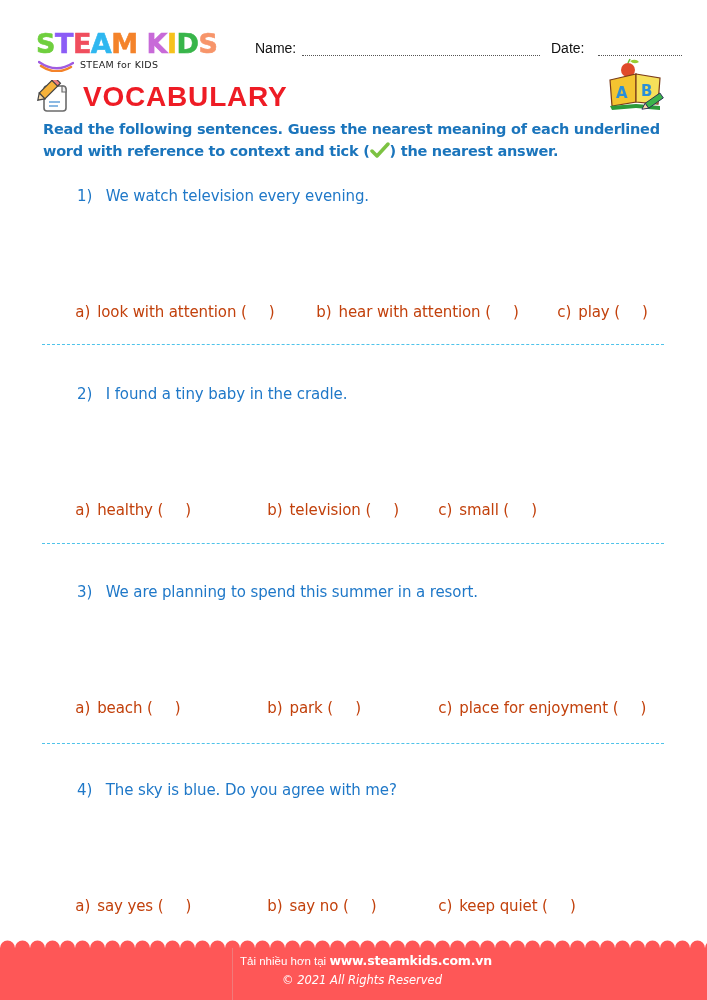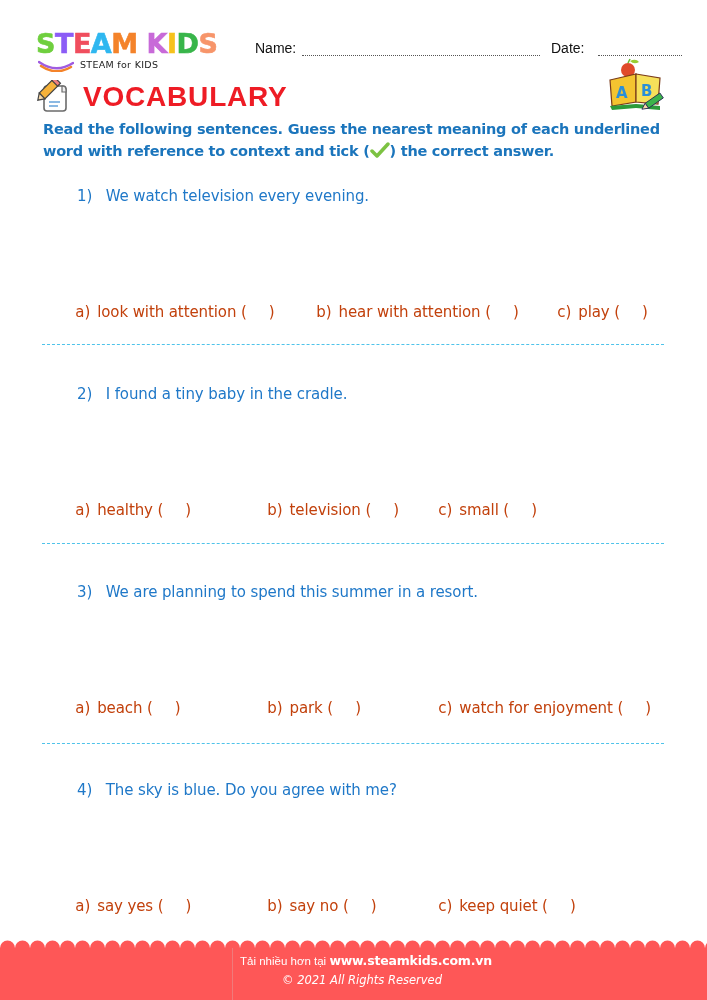--- a/index.html
+++ b/index.html
@@ -100,21 +100,21 @@
   <text x="35" y="38" font-family="DejaVu Sans, sans-serif" font-weight="bold" font-size="15" fill="#2a8fd8">B</text>
   <g transform="rotate(-35 48 44)">
     <rect x="40" y="40" width="18" height="6" fill="#3cb44a" stroke="#225" stroke-width="0.8"></rect>
     <path d="M40 40 L34 43 L40 46z" fill="#f7d9a8" stroke="#225" stroke-width="0.8"></path>
   </g>
 </svg>
 
 <div class="instructions">
   <span>Read the following sentences. Guess the nearest meaning of each underlined word with reference to context and tick (</span><svg class="tick-inline" viewBox="0 0 20 17">
       <path d="M2 9 L7 14 L18 2" stroke="#7cc242" stroke-width="3.5" fill="none" stroke-linecap="round" stroke-linejoin="round"></path>
-    </svg><span>) the correct answer.</span>
+    </svg><span>) the nearest answer.</span>
 </div>
 
 <div class="question" style="top:187px">
   <span class="q-num">1)</span>
   <span>We watch television every evening.</span>
 </div>
 <div class="option" style="left:66px; top:285px">
   <span class="opt-letter">a)</span><span>look with attention (</span><span class="paren"><span class="gap"></span></span><span>)</span>
 </div>
 <div class="option" style="left:307px; top:285px">
@@ -144,21 +144,21 @@
   <span class="q-num">3)</span>
   <span>We are planning to spend this summer in a resort.</span>
 </div>
 <div class="option" style="left:66px; top:681px">
   <span class="opt-letter">a)</span><span>beach (</span><span class="paren"><span class="gap"></span></span><span>)</span>
 </div>
 <div class="option" style="left:258px; top:681px">
   <span class="opt-letter">b)</span><span>park (</span><span class="paren"><span class="gap"></span></span><span>)</span>
 </div>
 <div class="option" style="left:429px; top:681px">
-  <span class="opt-letter">c)</span><span>watch for enjoyment (</span><span class="paren"><span class="gap"></span></span><span>)</span>
+  <span class="opt-letter">c)</span><span>place for enjoyment (</span><span class="paren"><span class="gap"></span></span><span>)</span>
 </div>
 <div class="divider" style="top:743px"></div>
 
 <div class="question" style="top:781px">
   <span class="q-num">4)</span>
   <span>The sky is blue. Do you agree with me?</span>
 </div>
 <div class="option" style="left:66px; top:879px">
   <span class="opt-letter">a)</span><span>say yes (</span><span class="paren"><span class="gap"></span></span><span>)</span>
 </div>

